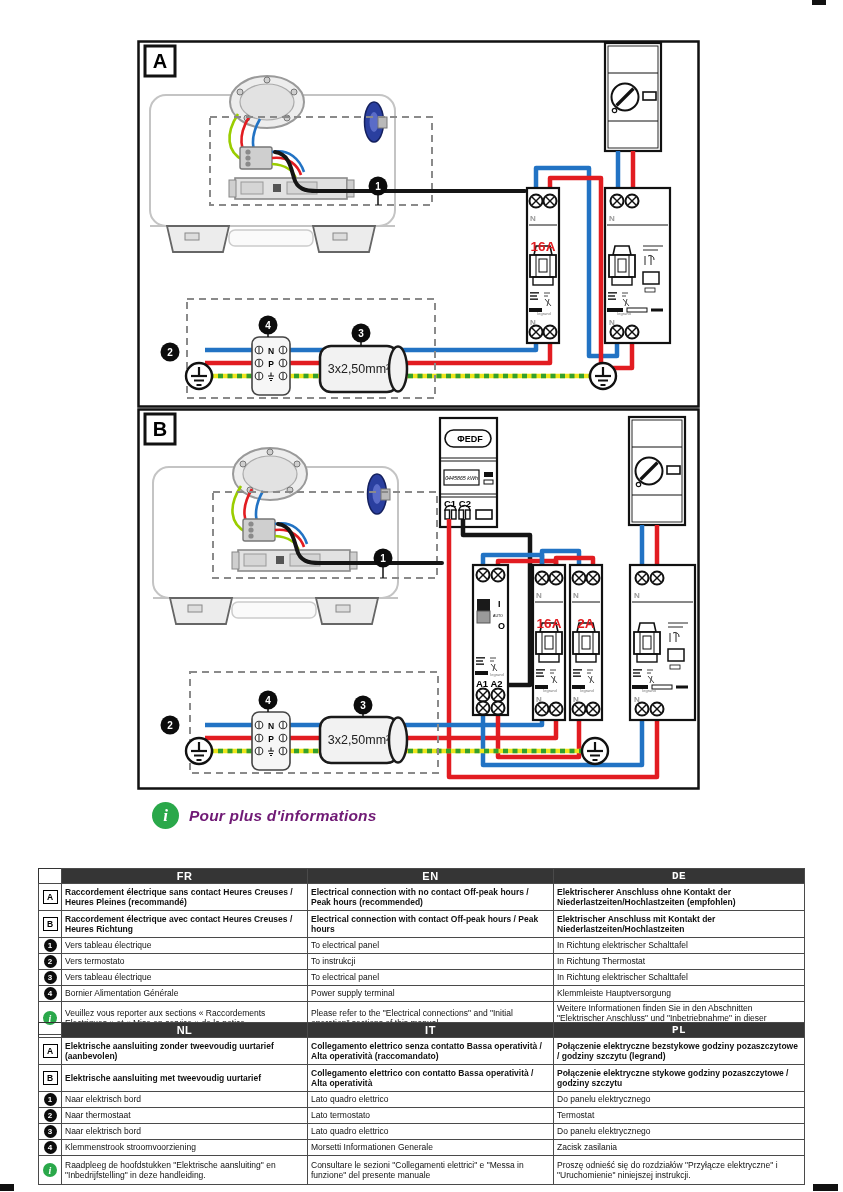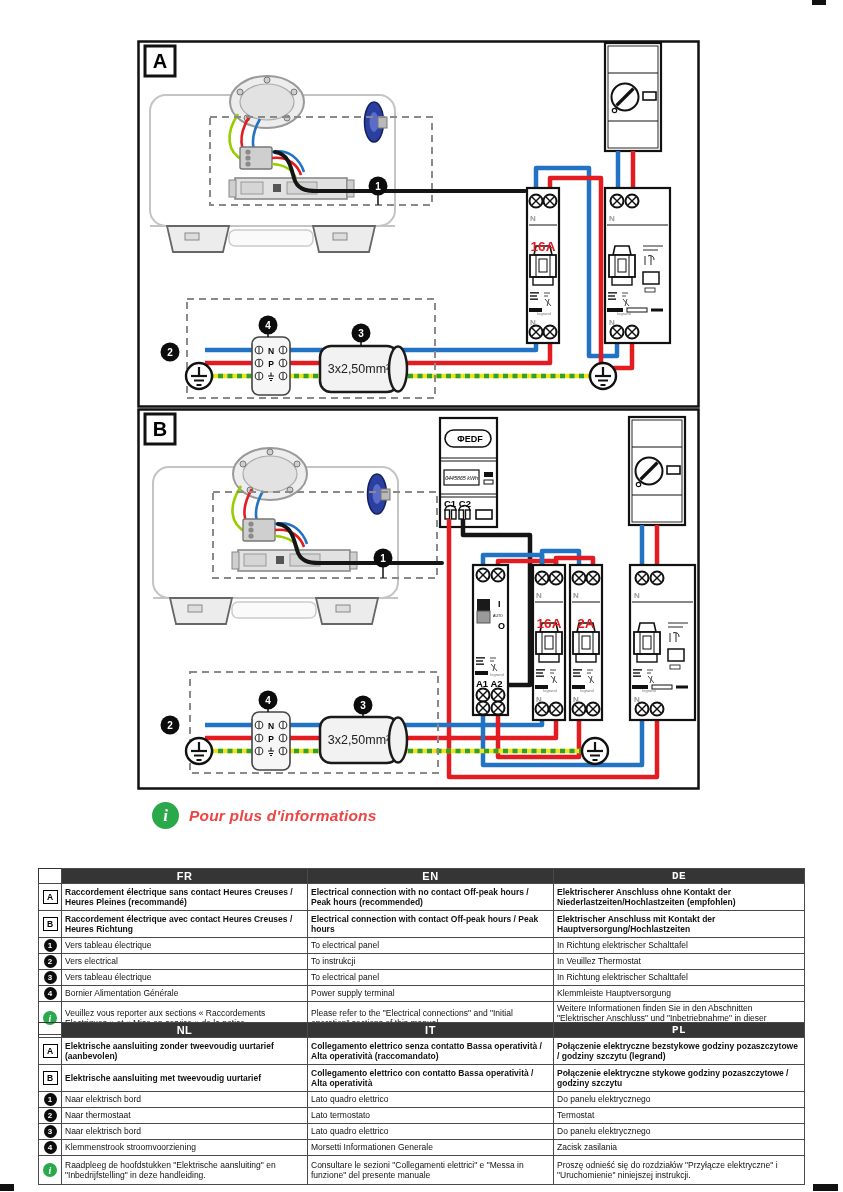--- a/index.html
+++ b/index.html
@@ -6,21 +6,21 @@
   body{font-family:"Liberation Sans",sans-serif;}
   #page{position:relative;width:843px;height:1192px;background:#fff;overflow:hidden;}
   .corner{position:absolute;background:#111;}
   svg text{font-family:"Liberation Sans",sans-serif;}
   .diag{position:absolute;}
   
   #infonote{position:absolute;left:152px;top:802px;display:flex;align-items:center;gap:10px;}
   .info-circle{width:27px;height:27px;border-radius:50%;background:#2aa84a;color:#fff;
     display:flex;align-items:center;justify-content:center;
     font:italic bold 17px "Liberation Serif",serif;}
-  .info-text{font:italic 600 15.5px "Liberation Sans",sans-serif;color:#ef4444;letter-spacing:.2px;}
+  .info-text{font:italic 600 15.5px "Liberation Sans",sans-serif;color:#701a75;letter-spacing:.2px;}
   
   .lang-table{position:absolute;left:38px;width:767px;border-collapse:collapse;table-layout:fixed;}
   .lang-table td,.lang-table th{border:1px solid #4a4a4a;font-size:8.5px;line-height:1.18;
     padding:1px 3px;vertical-align:middle;color:#111;}
   .lang-table th{background:#353535;color:#fff;font-weight:bold;font-size:11px;height:14px;
     letter-spacing:.5px;padding:0;}
   .lang-table th.blank{background:transparent;border:none;}
   .lang-table{border:1.5px solid #333;}
   .col-ic{width:22px;text-align:center;padding:0;}
   .col-a{width:245px;}
@@ -389,37 +389,37 @@
       <td>Raccordement électrique sans contact Heures Creuses / Heures Pleines (recommandé)</td>
       <td>Electrical connection with no contact Off-peak hours / Peak hours (recommended)</td>
       <td>Elektrischerer Anschluss ohne Kontakt der Niederlastzeiten/Hochlastzeiten (empfohlen)</td>
     </tr>
     <tr class="big-row">
       <td class="col-ic">
             <div class="ic-square">B</div>
           </td>
       <td>Raccordement électrique avec contact Heures Creuses / Heures Richtung</td>
       <td>Electrical connection with contact Off-peak hours / Peak hours</td>
-      <td>Elektrischer Anschluss mit Kontakt der Hauptversorgung/Hochlastzeiten</td>
+      <td>Elektrischer Anschluss mit Kontakt der Niederlastzeiten/Hochlastzeiten</td>
     </tr>
     <tr class="sm-row">
       <td class="col-ic">
             <div class="ic-circle">1</div>
           </td>
       <td>Vers tableau électrique</td>
       <td>To electrical panel</td>
       <td>In Richtung elektrischer Schalttafel</td>
     </tr>
     <tr class="sm-row">
       <td class="col-ic">
             <div class="ic-circle">2</div>
           </td>
-      <td>Vers electrical</td>
+      <td>Vers termostato</td>
       <td>To instrukcji</td>
-      <td>In Veuillez Thermostat</td>
+      <td>In Richtung Thermostat</td>
     </tr>
     <tr class="sm-row">
       <td class="col-ic">
             <div class="ic-circle">3</div>
           </td>
       <td>Vers tableau électrique</td>
       <td>To electrical panel</td>
       <td>In Richtung elektrischer Schalttafel</td>
     </tr>
     <tr class="sm-row">

